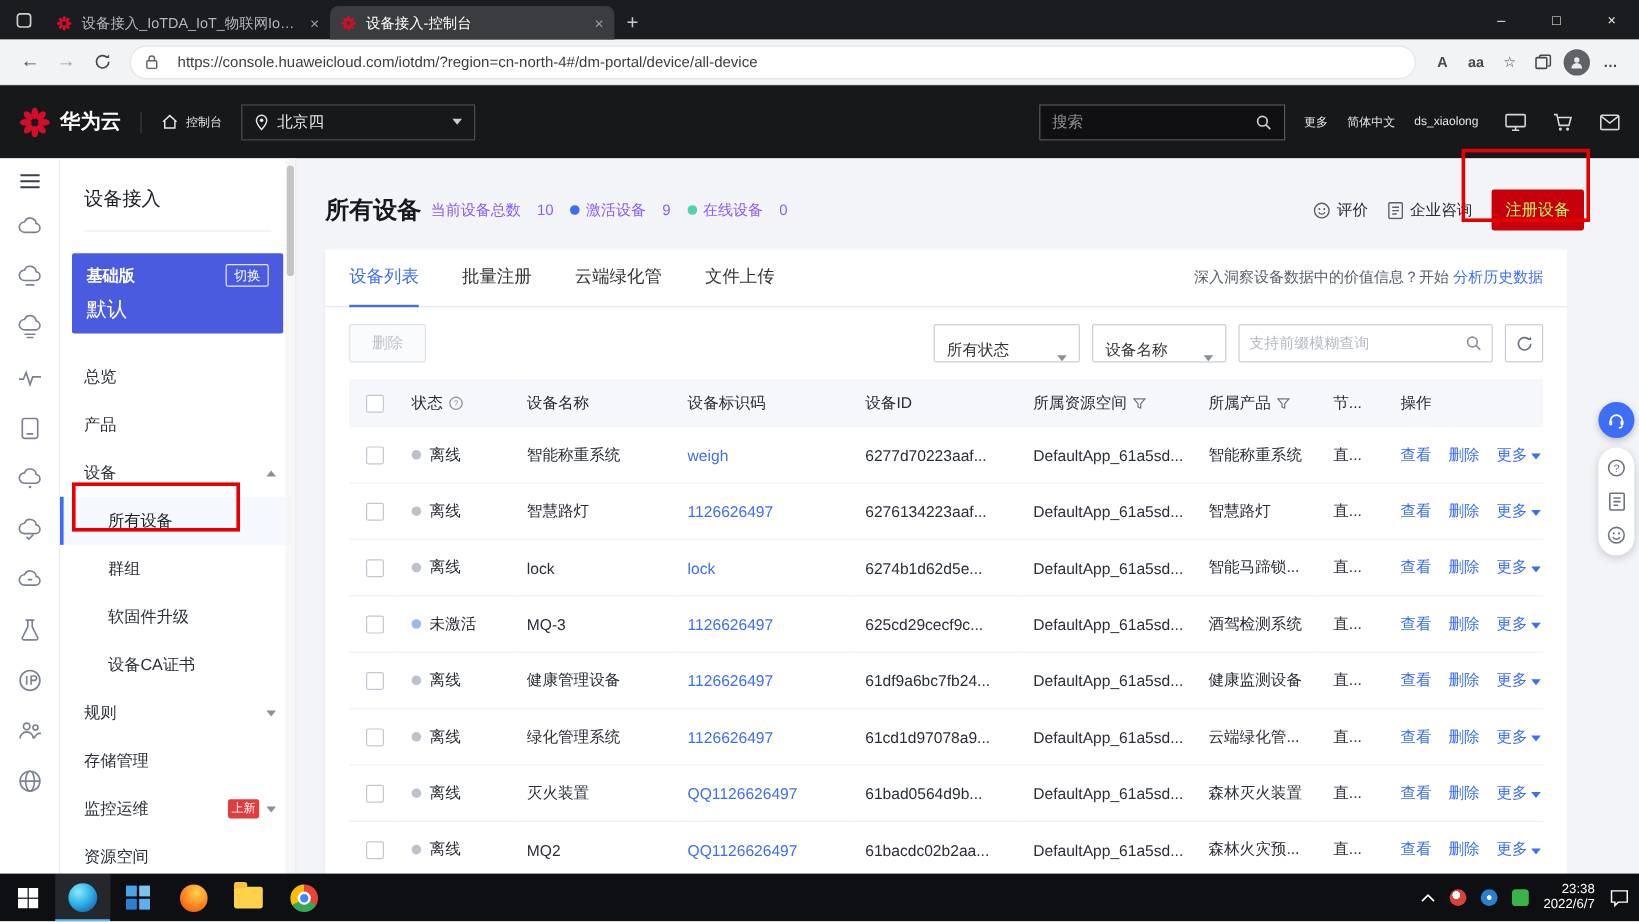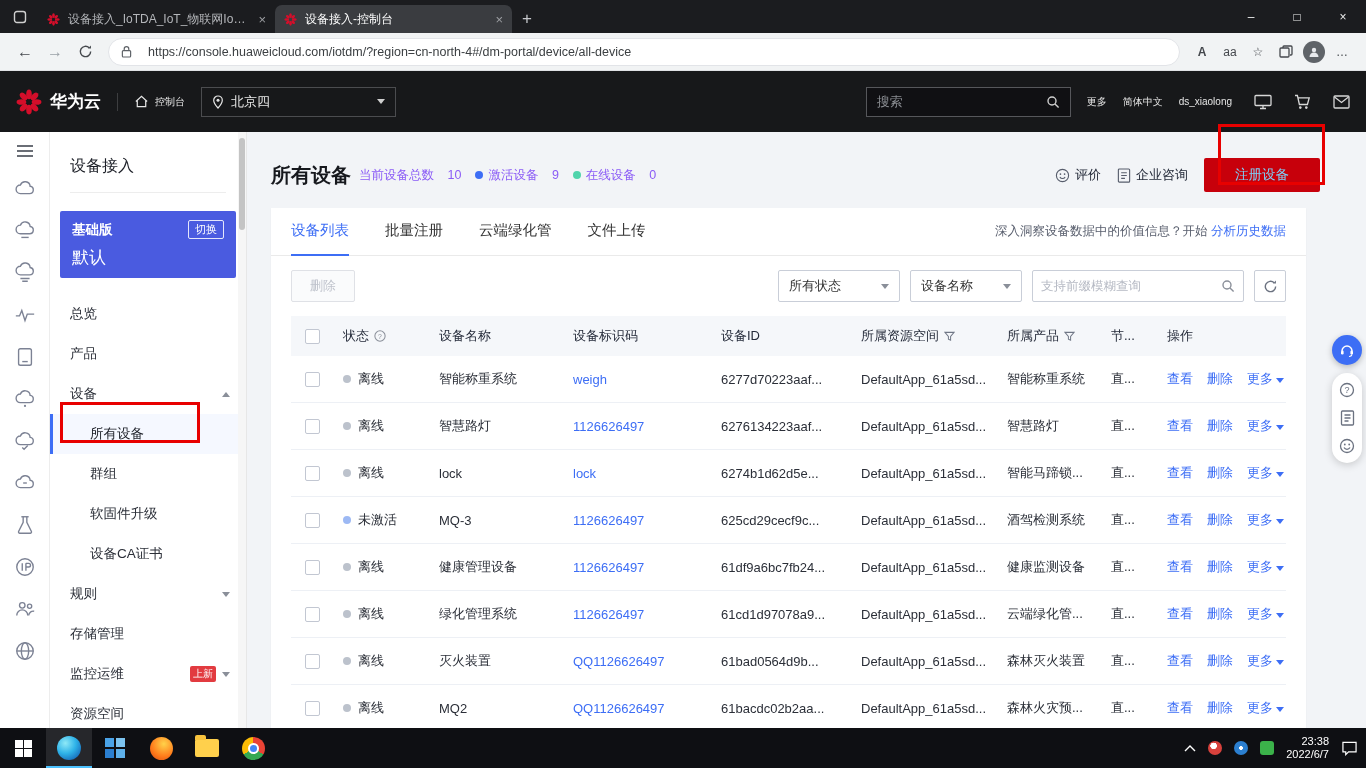--- a/index.html
+++ b/index.html
@@ -18,21 +18,21 @@
 .wincontrols{margin-left:auto;display:flex;height:33px}
 .winbtn{width:46px;display:flex;align-items:center;justify-content:center;color:#ececec;font-size:12px}
 
 
 .addressbar{height:38px;background:#f1f3f4;display:flex;align-items:center;padding:0 10px;border-bottom:1px solid #dfe1e4;color:#4a4d52}
 .navbtn{width:30px;height:30px;display:flex;align-items:center;justify-content:center;font-size:16px;color:#45484d}
 .navbtn.dim{color:#9aa0a6}
 .urlpill{flex:1;height:28px;background:#fff;border:1px solid #e2e4e8;border-radius:14px;display:flex;align-items:center;padding:0 12px;gap:16px;margin:0 8px;min-width:0}
 .urltext{font-size:12.5px;color:#3c4043;white-space:nowrap;overflow:hidden}
 .abicon{min-width:28px;height:28px;display:flex;align-items:center;justify-content:center;font-size:12px;color:#45484d;font-weight:bold}
-.abicon.thin{font-weight:normal}
+.abicon.thin{font-weight:bold}
 .avatar{width:22px;height:22px;border-radius:50%;background:#5f6368;display:flex;align-items:center;justify-content:center}
 
 
 .topbar{height:61px;background:#17181a;display:flex;align-items:center;padding:0 16px;gap:16px;color:#e6e6e6}
 .brand{display:flex;align-items:center;gap:8px;font-size:17px;font-weight:bold;color:#fff}
 .tb-div{width:1px;height:18px;background:#3d3e40}
 .tb-item{display:flex;align-items:center;gap:6px;font-size:10px;color:#e6e6e6;white-space:nowrap}
 .regionbox{width:195px;height:30px;border:1px solid #4b4c4f;display:flex;align-items:center;gap:7px;padding:0 10px;font-size:13px}
 .regionbox .grow{flex:1}
 .tb-search{width:205px;height:30px;border:1px solid #56575b;display:flex;align-items:center;padding:0 10px;background:#101013;margin-left:auto}
@@ -68,31 +68,31 @@
 
 
 .content{flex:1;min-width:0;position:relative}
 .page-header{display:flex;align-items:center;padding:26px 46px 16px 24px}
 .page-title{font-size:20px;font-weight:bold;color:#16181d}
 .stats{display:flex;align-items:center;gap:14px;margin-left:8px;font-size:12.5px;color:#8b5cf6}
 .stat{display:flex;align-items:center;gap:5px}
 .sdot{width:8px;height:8px;border-radius:50%;display:inline-block}
 .hdr-actions{margin-left:auto;display:flex;align-items:center;gap:16px}
 .hdr-link{display:flex;align-items:center;gap:5px;font-size:13px;color:#252b3a;white-space:nowrap}
-.register-btn{width:116px;height:34px;background:#c7000b;color:#7dd3fc;font-size:13.5px;display:flex;align-items:center;justify-content:center;border-radius:2px;white-space:nowrap}
+.register-btn{width:77px;height:34px;background:#c7000b;color:#bef264;font-size:13.5px;display:flex;align-items:center;justify-content:center;border-radius:2px;white-space:nowrap}
 .card{background:#fff;margin-left:24px;width:1035px;box-shadow:0 1px 2px rgba(0,0,0,.04)}
 .tabsrow{height:48px;display:flex;align-items:center;padding:0 20px;border-bottom:1px solid #eaeaea}
 .ptab{margin-right:36px;font-size:14.5px;color:#333;height:48px;display:flex;align-items:center;border-bottom:2px solid transparent}
 .ptab.active{color:#3d6ef5;border-bottom-color:#3d6ef5}
 .insight{margin-left:auto;font-size:12.5px;color:#575d6c;white-space:nowrap}
 .lnk{color:#3d6ef5;text-decoration:none;cursor:pointer}
 .toolbar{display:flex;align-items:center;padding:14px 20px}
 .del-btn{width:64px;height:32px;border:1px solid #dfe1e6;background:#fafbfc;color:#bfc3cc;display:flex;align-items:center;justify-content:center;border-radius:2px;font-size:13px}
 .tb-right{margin-left:auto;display:flex;align-items:center;gap:10px}
-.selectbox{height:32px;border:1px solid #c9ced8;border-radius:2px;display:flex;align-items:center;padding:0 10px;gap:8px;font-size:13px;color:#333;background:#fff}
+.selectbox{height:32px;border:1px solid #c9ced8;border-radius:2px;display:flex;align-items:flex-end;padding:0 10px;gap:8px;font-size:13px;color:#333;background:#fff}
 .selectbox .grow{flex:1}
 .sel-status{width:122px}
 .sel-field{width:112px}
 .searchbox{width:212px;height:32px;border:1px solid #c9ced8;border-radius:2px;display:flex;align-items:center;background:#fff;padding:0 8px}
 .searchbox input{flex:1;border:0;outline:0;font-size:12.5px;min-width:0}
 .searchbox input::placeholder{color:#b6bac4}
 .refresh-btn{width:32px;height:32px;border:1px solid #c9ced8;border-radius:2px;background:#fff;display:flex;align-items:center;justify-content:center}
 
 table{border-collapse:collapse;table-layout:fixed;width:995px;margin:0 20px}
 thead th{background:#f5f7fa;height:40px;font-size:13px;font-weight:normal;color:#252b3a;text-align:left;padding-left:12px;white-space:nowrap}

